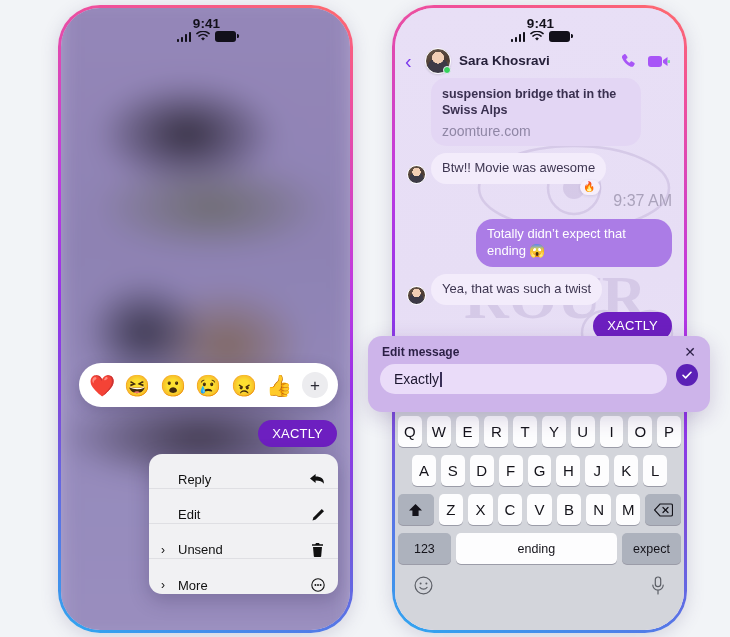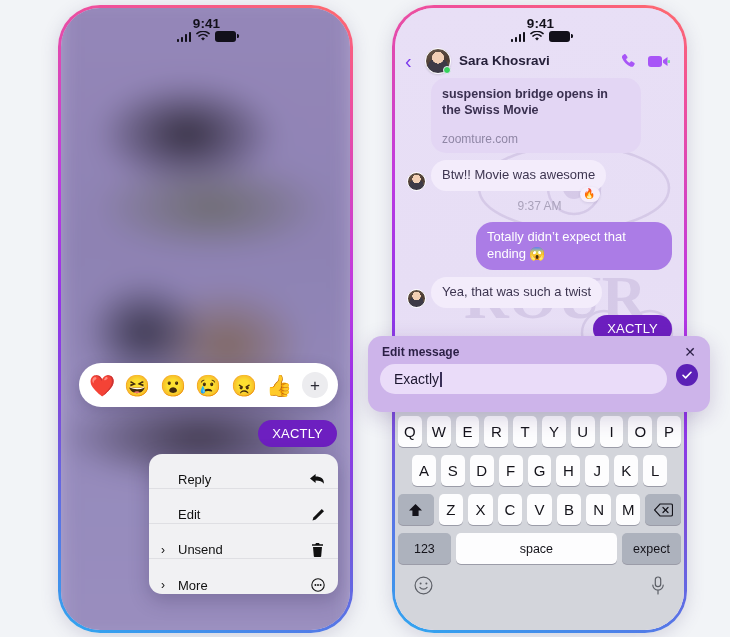--- a/index.html
+++ b/index.html
@@ -168,30 +168,30 @@
   .bubble { border-radius: 17px; padding: 7px 11px; font-size: 13px; line-height: 1.3; max-width: 196px; }
   .bub-in { background: #f3ecfb; color: #3d3550; }
   .bub-out { background: #ab7ce6; color: #fff; }
   .bub-out-dark { background: #6d1fc0; color: #fff; padding: 6px 14px; font-size: 13px; letter-spacing: .2px; }
 
   .link-card {
     background: #e3d6f4; border-radius: 15px; padding: 8px 11px 7px;
     max-width: 210px; margin-left: 24px;
   }
   .link-title { font-size: 12.5px; font-weight: bold; color: #3a3050; line-height: 1.28; }
-  .link-url { font-size: 12px; color: #8f86a5; margin-top: 14px; }
+  .link-url { font-size: 14px; color: #8f86a5; margin-top: 5px; }
 
   .bub-wrap { position: relative; }
   .react-chip {
     position: absolute; right: 6px; bottom: -11px;
     background: #f6eefb; border-radius: 11px;
     padding: 1px 4px; font-size: 10px; line-height: 1.25;
     box-shadow: 0 1px 3px rgba(50,30,90,.12);
   }
-  .time-sep { text-align: center; font-size: 12px; color: #aaa2bb; margin: 8px 0 9px; }
+  .time-sep { text-align: right; font-size: 16px; color: #aaa2bb; margin: 8px 0 9px; }
 
   
   .edit-panel {
     position: absolute; left: 368px; top: 336px;
     width: 342px; height: 76px;
     background: #cdb4ea; border-radius: 14px;
     z-index: 40;
     box-shadow: 0 6px 22px rgba(60,30,110,.20);
   }
   .edit-head {
@@ -376,21 +376,21 @@
                 <circle cx="21" cy="7.5" r="1.6" fill="#7ee39a"></circle>
               </svg>
           </span>
         </span>
       </div>
 
       <div class="msgs">
 
         <div class="row">
           <div class="link-card">
-            <div class="link-title">suspension bridge opens in the Swiss Movie</div>
+            <div class="link-title">suspension bridge that in the Swiss Alps</div>
             <div class="link-url">zoomture.com</div>
           </div>
         </div>
 
         <div class="row">
           <span class="sm-avatar"></span>
           <div class="bub-wrap">
             <div class="bubble bub-in">Btw!! Movie was awesome</div>
             <span class="react-chip">🔥</span>
           </div>
@@ -451,21 +451,21 @@
           <span class="key">M</span>
           <span class="key dark wide">
             <svg width="19" height="14" viewBox="0 0 19 14">
                 <path d="M6 1h11a1.5 1.5 0 0 1 1.5 1.5v9A1.5 1.5 0 0 1 17 13H6L.5 7Z" fill="none" stroke="#14131a" stroke-width="1.2"></path>
                 <path d="m9 4.5 5 5m0-5-5 5" stroke="#14131a" stroke-width="1.2" stroke-linecap="round"></path>
               </svg>
           </span>
         </div>
         <div class="krow">
           <span class="key dark num">123</span>
-          <span class="key space">space</span>
+          <span class="key space">ending</span>
           <span class="key dark ret">expect</span>
         </div>
         <div class="kbbottom">
           <span>
             <svg width="19" height="19" viewBox="0 0 19 19">
                 <circle cx="9.5" cy="9.5" r="8.4" fill="none" stroke="#5c5f66" stroke-width="1.2"></circle>
                 <circle cx="6.6" cy="7.6" r="1" fill="#5c5f66"></circle>
                 <circle cx="12.4" cy="7.6" r="1" fill="#5c5f66"></circle>
                 <path d="M5.9 11.4a4.6 4.6 0 0 0 7.2 0" fill="none" stroke="#5c5f66" stroke-width="1.2" stroke-linecap="round"></path>
               </svg>

